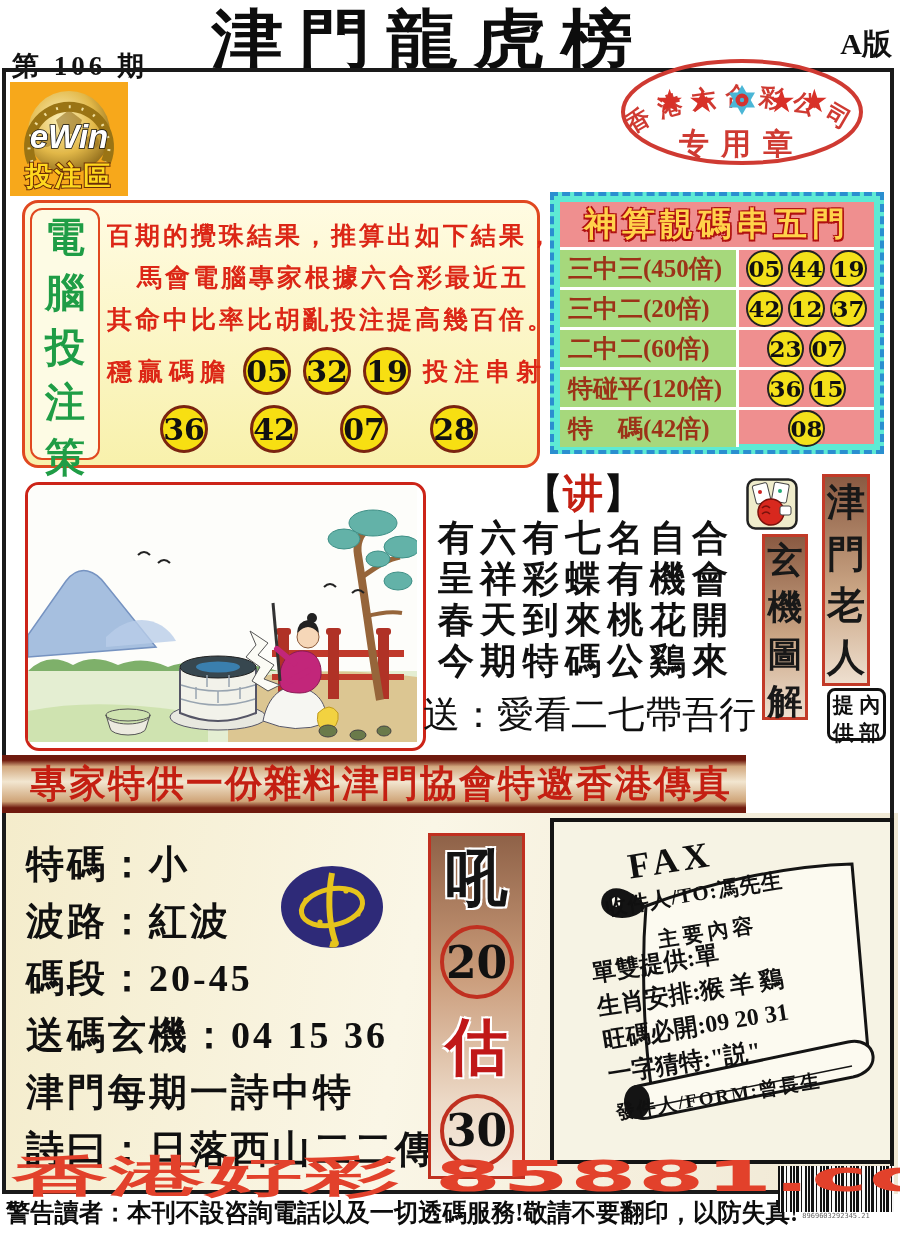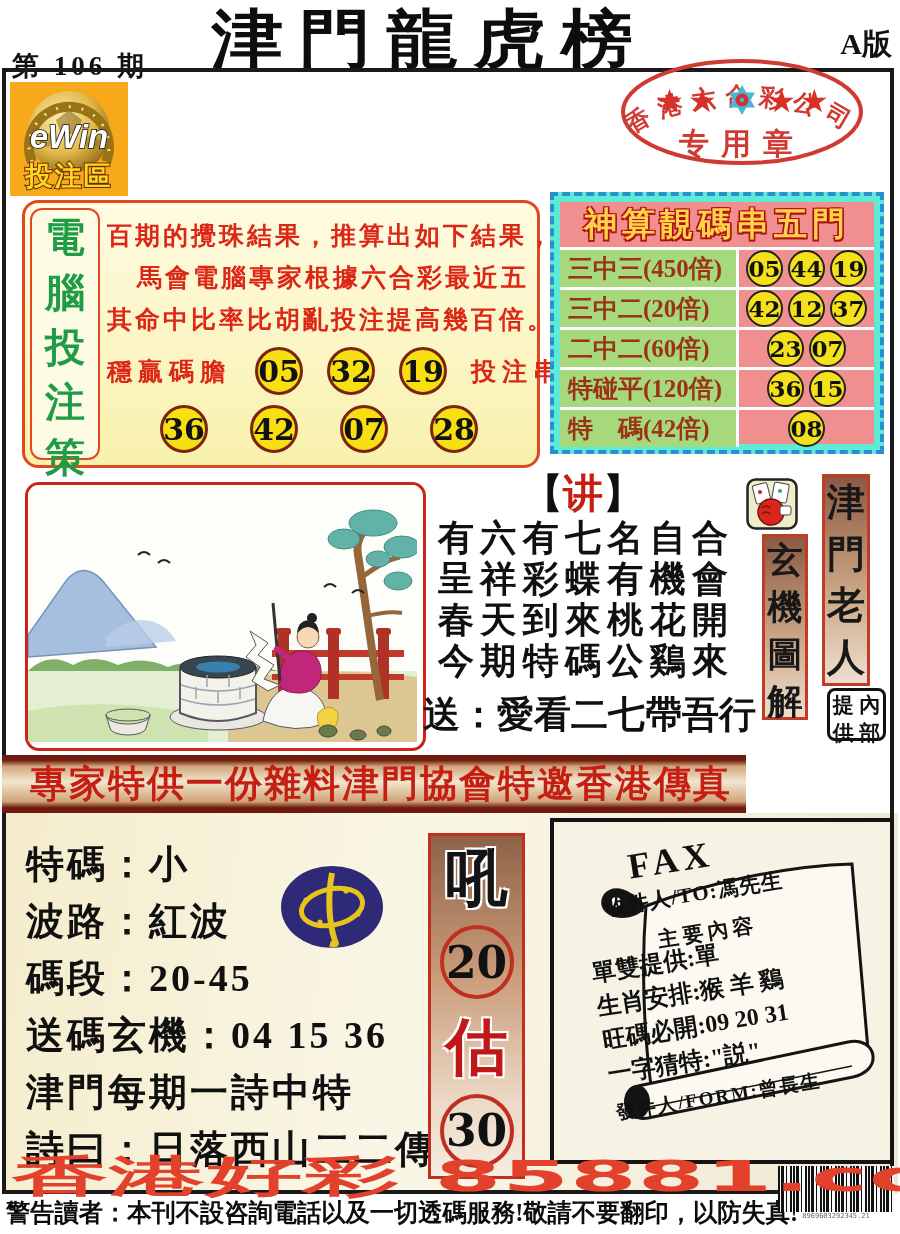--- a/index.html
+++ b/index.html
@@ -28,21 +28,21 @@
             border:3px solid #e04820;border-radius:16px;box-sizing:border-box;
             background:linear-gradient(180deg,#fffbe2,#f8f1ac);}
   .strategy-vtitle{position:absolute;left:5px;top:5px;bottom:5px;width:66px;
             border:2px solid #e04820;border-radius:12px;background:#fdfbe4;
             display:flex;flex-direction:column;justify-content:space-around;align-items:center;
             font-size:40px;font-weight:900;color:#1f9d46;}
   .strategy-content{position:absolute;left:82px;top:12px;right:6px;bottom:6px;}
   .intro-line{font-size:25px;font-weight:900;color:#dc2616;letter-spacing:3px;
               line-height:42px;white-space:nowrap;}
   .intro-line.first{text-indent:30px;}
-  .stable-row{display:flex;align-items:center;gap:24px;margin-top:6px;}
+  .stable-row{display:flex;align-items:center;gap:12px;margin-top:6px;}
   .num-ball{width:48px;height:48px;border-radius:50%;background:#f7df12;border:3px solid #7a2410;
             color:#111;font-size:30px;font-weight:900;display:flex;align-items:center;justify-content:center;
             font-family:"DejaVu Serif",serif;box-sizing:border-box;flex:0 0 auto;}
   .red-label{font-size:25px;font-weight:900;color:#dc2616;letter-spacing:6px;white-space:nowrap;}
   .serial-row{display:flex;justify-content:center;gap:42px;margin-top:10px;}
 
   
   .lucky{position:absolute;left:550px;top:192px;width:334px;height:262px;z-index:3;
          border:4px dashed #2a8fd0;background:#5eead4;box-sizing:border-box;padding:6px;}
   .lucky-table{width:100%;height:100%;background:#ef8f8f;display:flex;flex-direction:column;}
@@ -61,21 +61,21 @@
   .illustration{position:absolute;left:25px;top:482px;width:395px;height:263px;z-index:3;
          border:3px solid #cc2418;border-radius:14px;background:#fff;overflow:hidden;}
 
   
   .poem{position:absolute;left:423px;top:470px;width:320px;z-index:3;color:#101010;}
   .poem-heading{text-align:center;font-size:40px;font-weight:900;height:48px;line-height:48px;}
   .poem-heading .hchar{color:#c41f12;}
   .poem-line{display:flex;justify-content:space-between;width:290px;margin:0 auto;
              font-size:36px;font-weight:700;height:41px;align-items:center;}
   .poem-line .vch{display:inline;}
-  .gift-line{font-size:37px;font-weight:700;margin-top:8px;white-space:nowrap;text-align:center;}
+  .gift-line{font-size:37px;font-weight:400;margin-top:8px;white-space:nowrap;text-align:center;}
 
   
   .mystic-icon{position:absolute;left:746px;top:478px;width:52px;height:52px;z-index:3;}
   .vcol{border:3px solid #c23a28;box-sizing:border-box;z-index:3;
         background:linear-gradient(180deg,#8a5a42,#caa584 55%,#eedfcf);
         display:flex;flex-direction:column;justify-content:space-around;align-items:center;
         font-weight:900;color:#181818;position:absolute;}
   .mystic-col{left:762px;top:534px;width:46px;height:186px;font-size:35px;}
   .elder-col{left:822px;top:474px;width:48px;height:212px;font-size:38px;}
   .supply-box{position:absolute;left:827px;top:688px;width:59px;height:53px;z-index:3;

